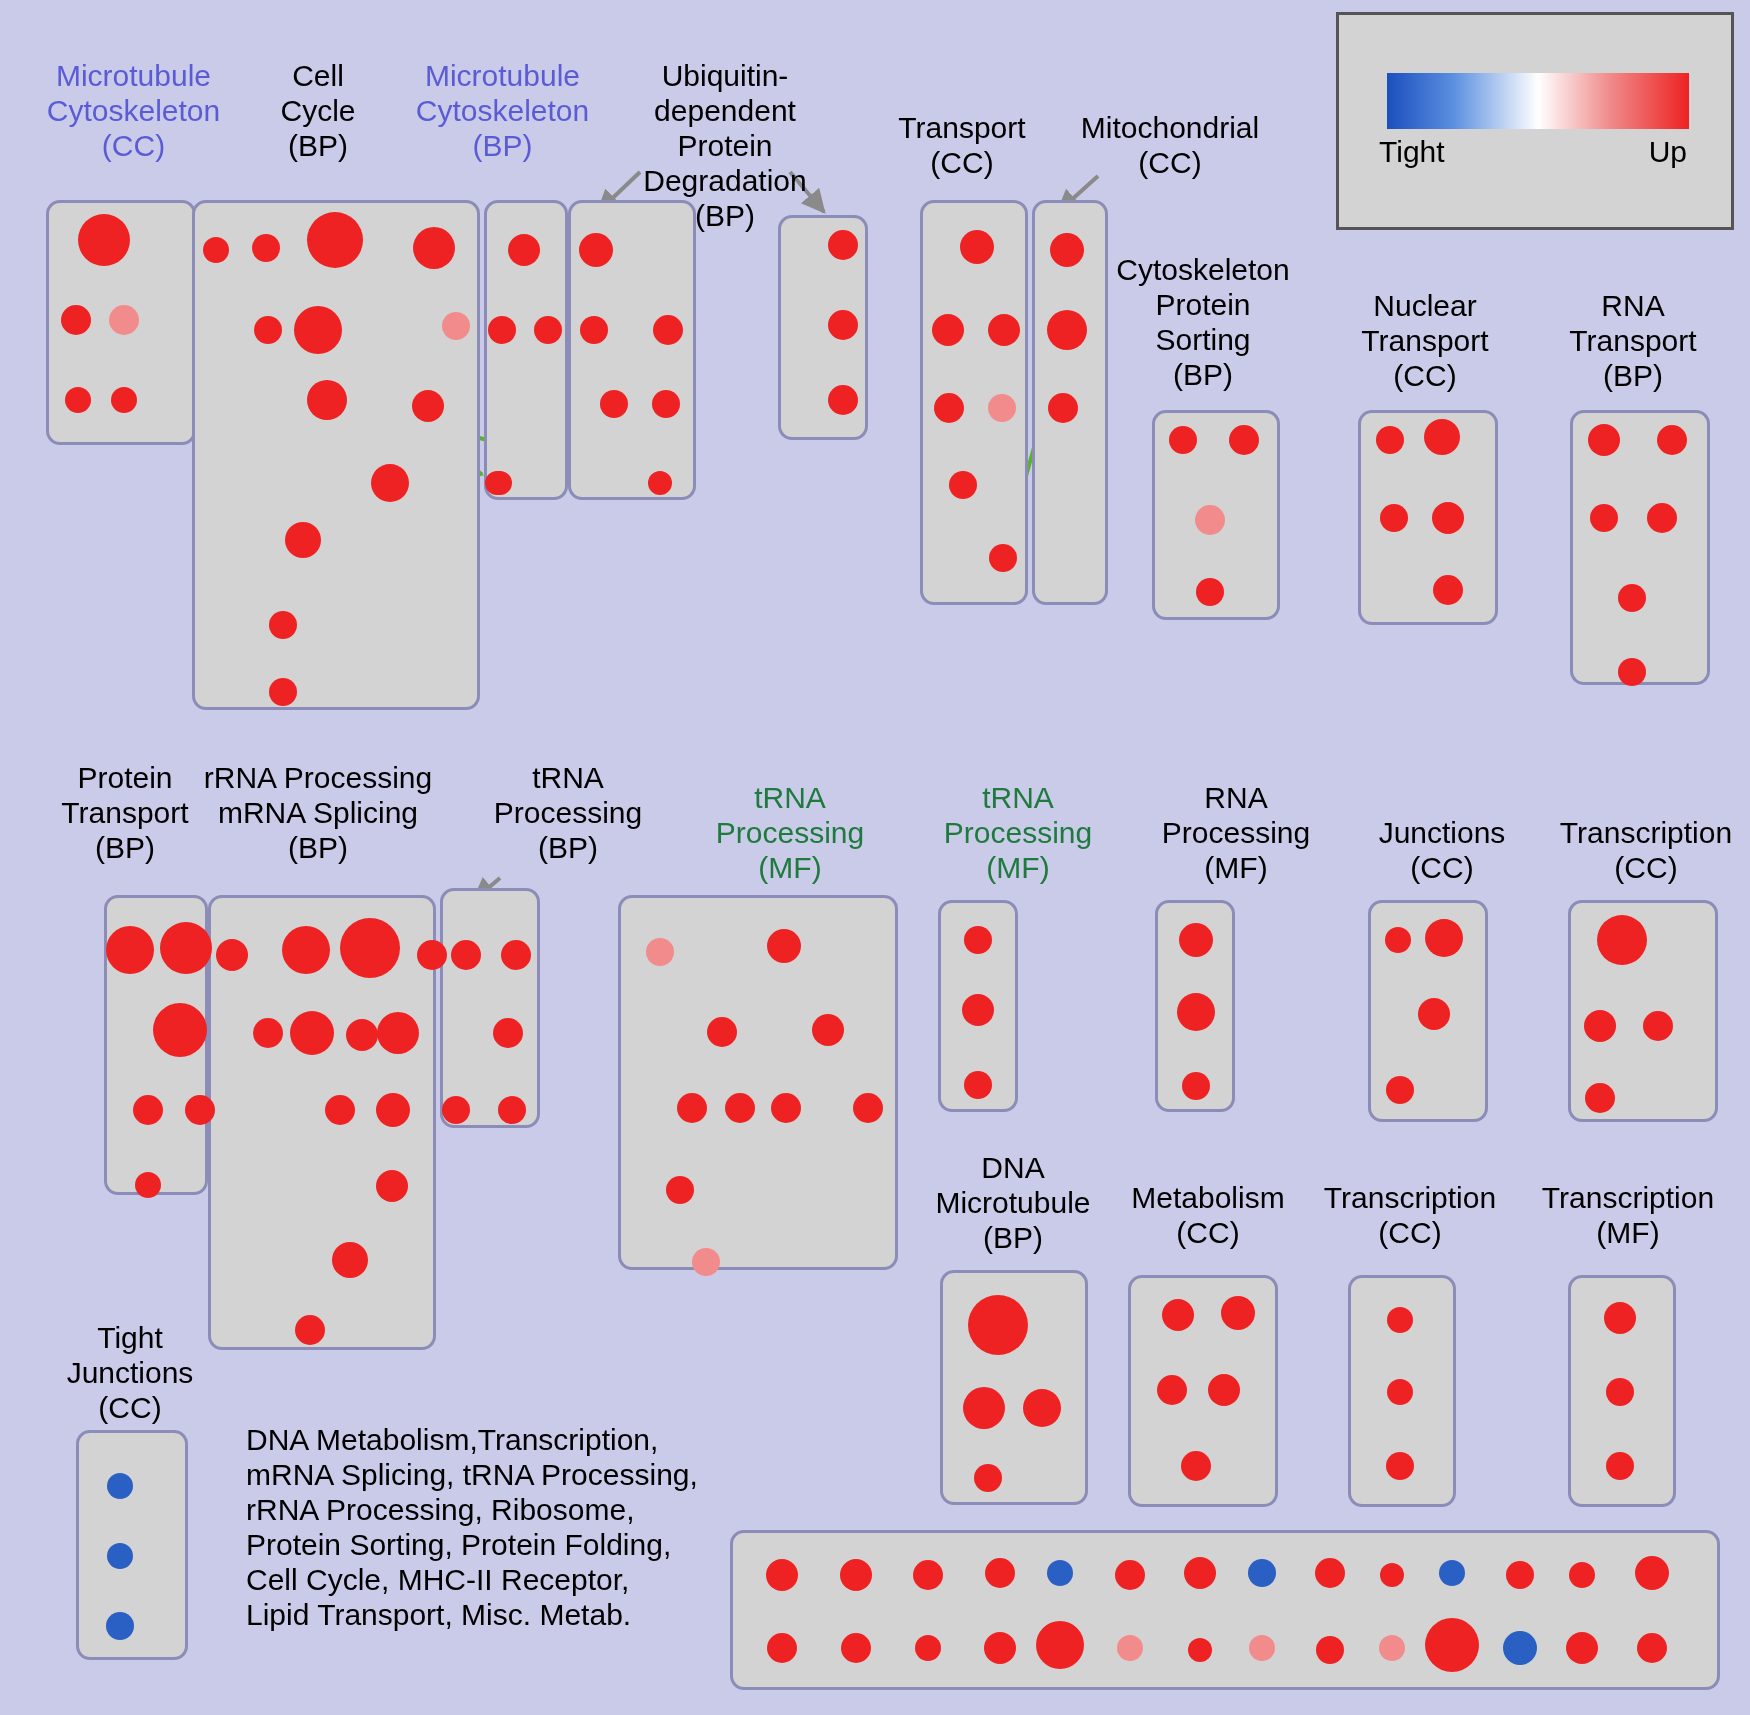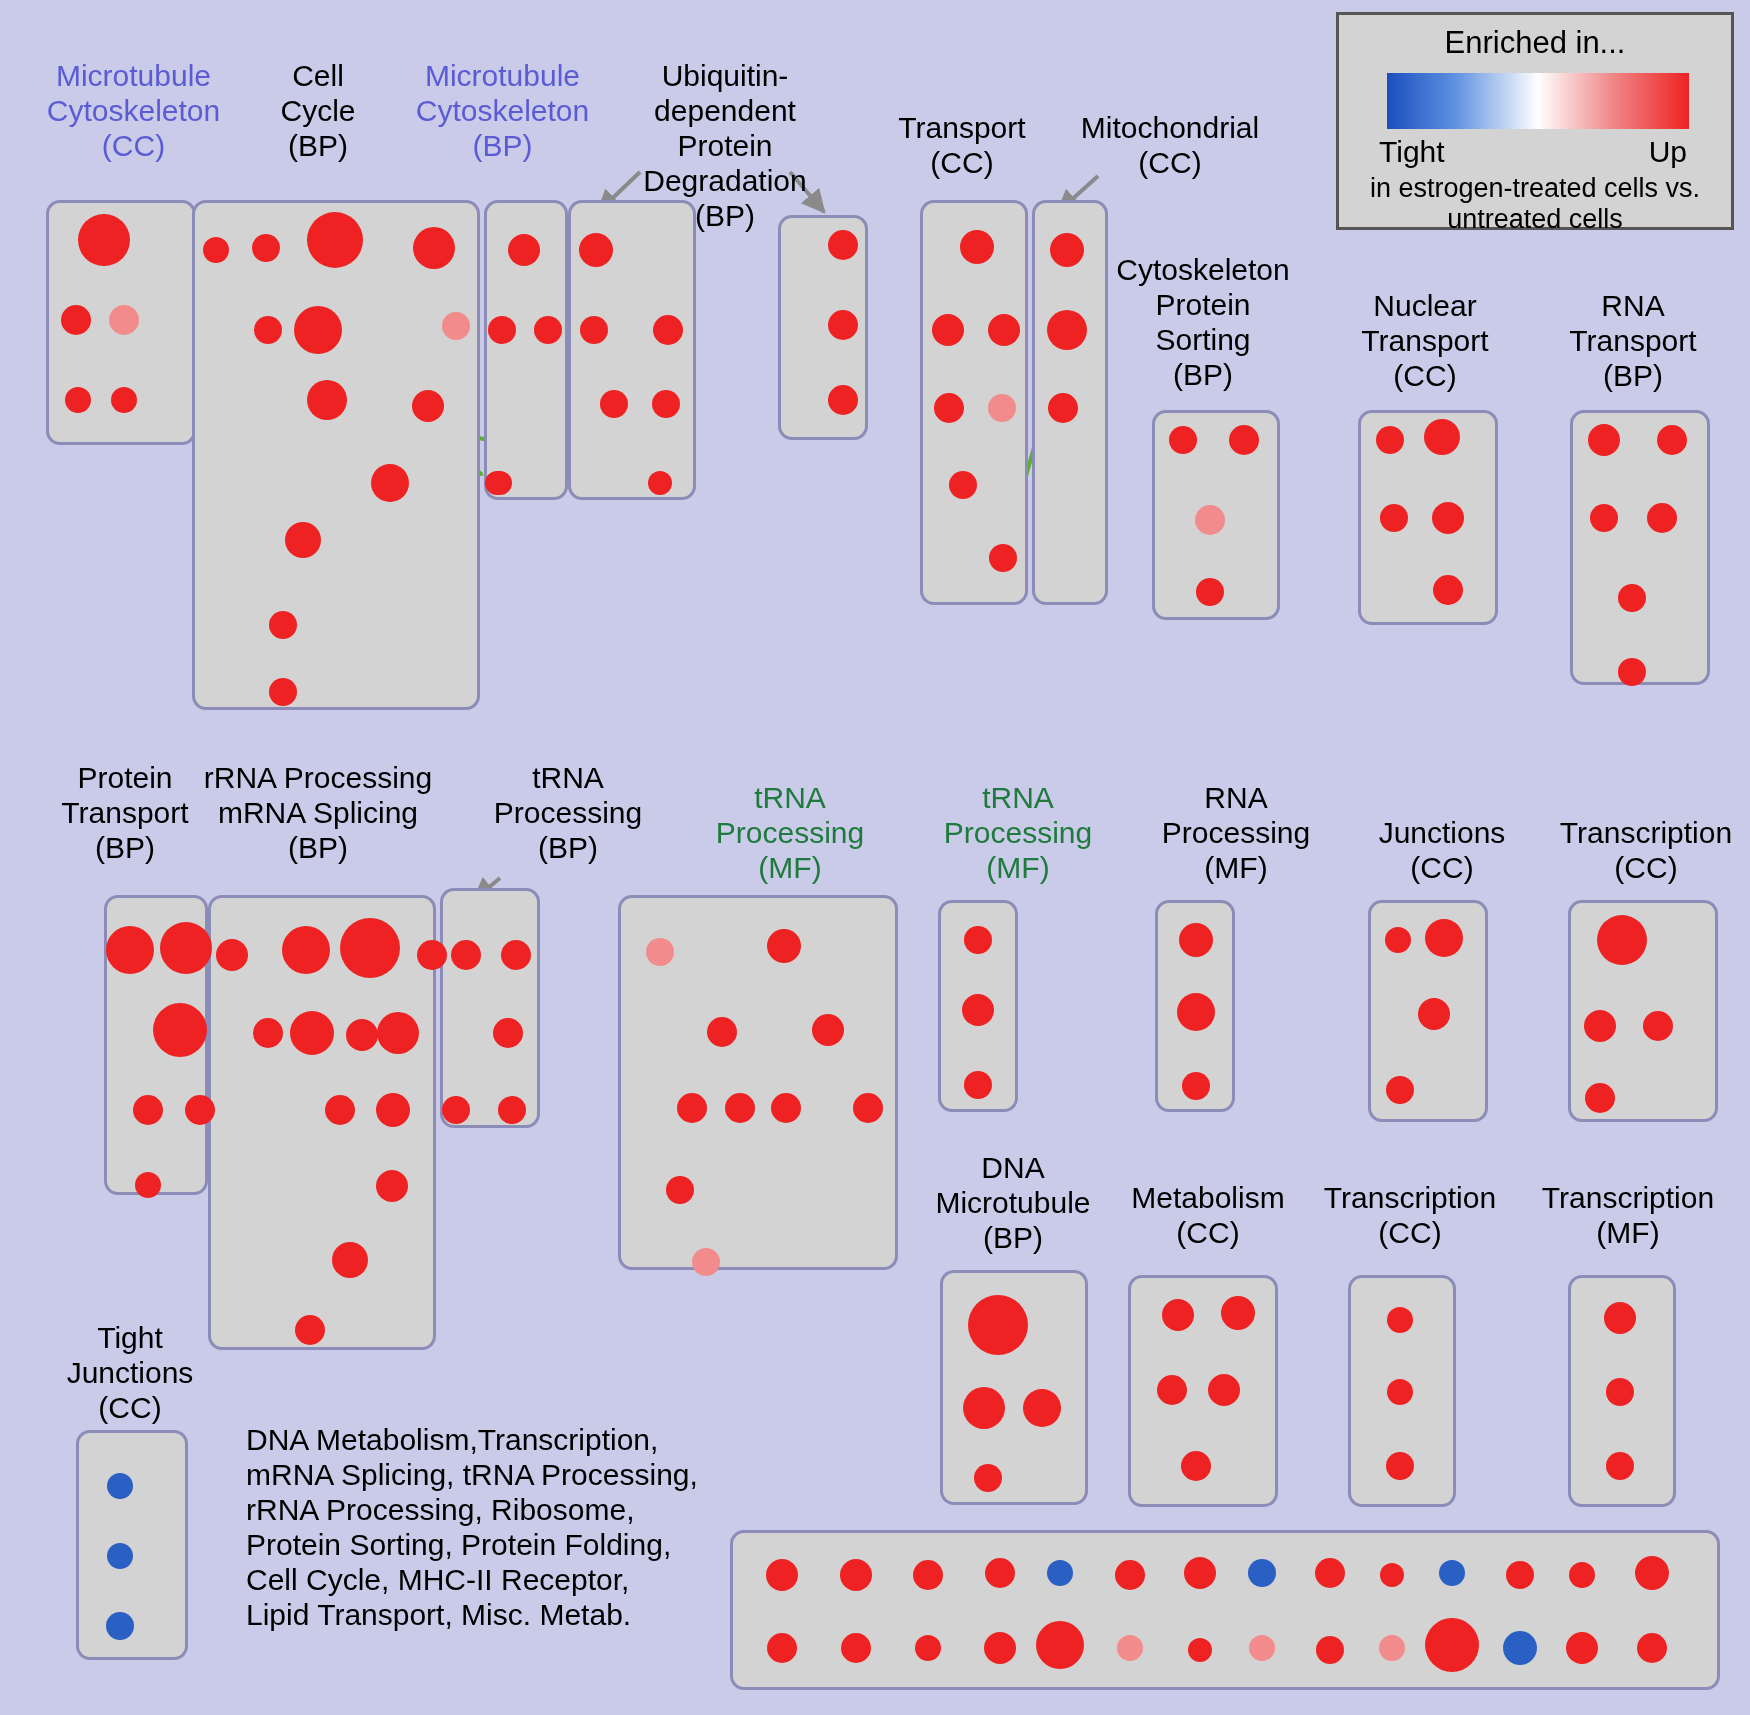--- a/index.html
+++ b/index.html
@@ -435,19 +435,16 @@
 (CC)</div>
     <div class="label left" style="left: 246px; top: 1422px; width: 540px;">DNA Metabolism,Transcription,
 mRNA Splicing, tRNA Processing,
 rRNA Processing, Ribosome,
 Protein Sorting, Protein Folding,
 Cell Cycle, MHC-II Receptor,
 Lipid Transport, Misc. Metab.</div>
   </div>
 
 <div id="legend">
-  <div class="title">Enriched in...</div>
   <div class="bar"></div>
   <div class="down">Tight</div>
   <div class="up">Up</div>
-  <div class="sub">in estrogen-treated cells
-vs. untreated cells</div>
 </div>
 
 </body></html>

